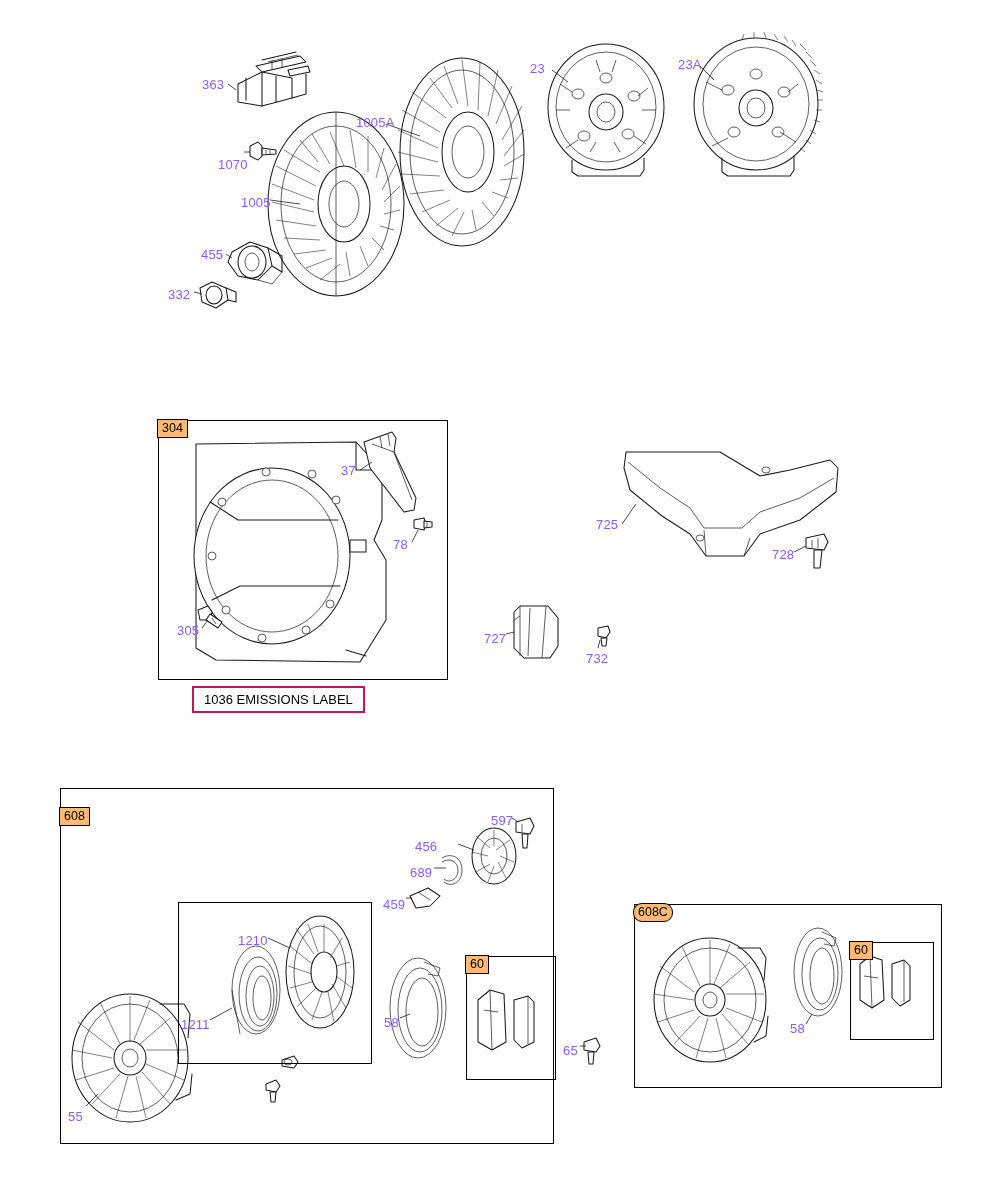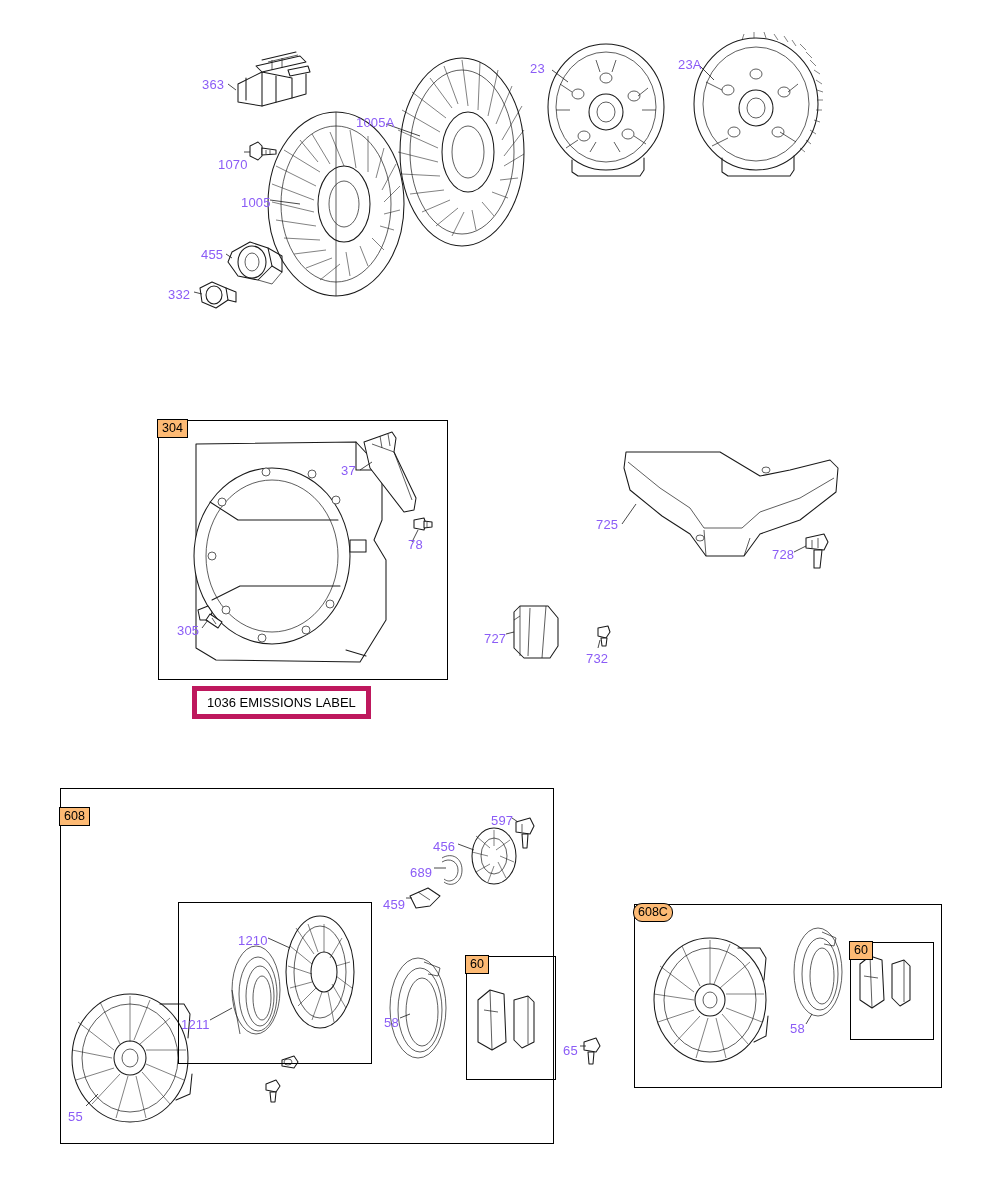--- a/index.html
+++ b/index.html
@@ -38,21 +38,21 @@
     background: #fdba74;
     white-space: nowrap;
   }
   .groupbox {
     position: absolute;
     border: 1px solid #000;
     background: transparent;
   }
   .emissions {
     position: absolute;
-    border: 5px solid #be185d;
+    border: 2px solid #be185d;
     font-size: 13px;
     padding: 4px 10px;
     background: #fff;
     white-space: nowrap;
   }
   svg { display: block; }
   .ln { fill: none; stroke: #1a1a1a; stroke-width: 1.05; stroke-linejoin: round; stroke-linecap: round; }
   .lnw { fill: #ffffff; stroke: #1a1a1a; stroke-width: 1.05; stroke-linejoin: round; stroke-linecap: round; }
   .thin { fill: none; stroke: #1a1a1a; stroke-width: 0.7; }
   .thinw { fill: #ffffff; stroke: #1a1a1a; stroke-width: 0.7; }
@@ -471,28 +471,28 @@
 
 <div class="callout" style="left:202px;top:78px;">363</div>
 <div class="callout" style="left:218px;top:158px;">1070</div>
 <div class="callout" style="left:241px;top:196px;">1005</div>
 <div class="callout" style="left:356px;top:116px;">1005A</div>
 <div class="callout" style="left:201px;top:248px;">455</div>
 <div class="callout" style="left:168px;top:288px;">332</div>
 <div class="callout" style="left:530px;top:62px;">23</div>
 <div class="callout" style="left:678px;top:58px;">23A</div>
 <div class="callout" style="left:341px;top:464px;">37</div>
-<div class="callout" style="left:408px;top:538px;">78</div>
+<div class="callout" style="left:393px;top:538px;">78</div>
 <div class="callout" style="left:177px;top:624px;">305</div>
 <div class="callout" style="left:596px;top:518px;">725</div>
 <div class="callout" style="left:772px;top:548px;">728</div>
 <div class="callout" style="left:484px;top:632px;">727</div>
 <div class="callout" style="left:586px;top:652px;text-align:right;">732</div>
 <div class="callout" style="left:491px;top:814px;">597</div>
-<div class="callout" style="left:433px;top:840px;">456</div>
+<div class="callout" style="left:415px;top:840px;">456</div>
 <div class="callout" style="left:410px;top:866px;">689</div>
 <div class="callout" style="left:383px;top:898px;">459</div>
 <div class="callout" style="left:238px;top:934px;">1210</div>
 <div class="callout" style="left:181px;top:1018px;">1211</div>
 <div class="callout" style="left:384px;top:1016px;">58</div>
 <div class="callout" style="left:563px;top:1044px;">65</div>
 <div class="callout" style="left:68px;top:1110px;">55</div>
 <div class="callout" style="left:790px;top:1022px;">58</div>
 
 </body></html>

